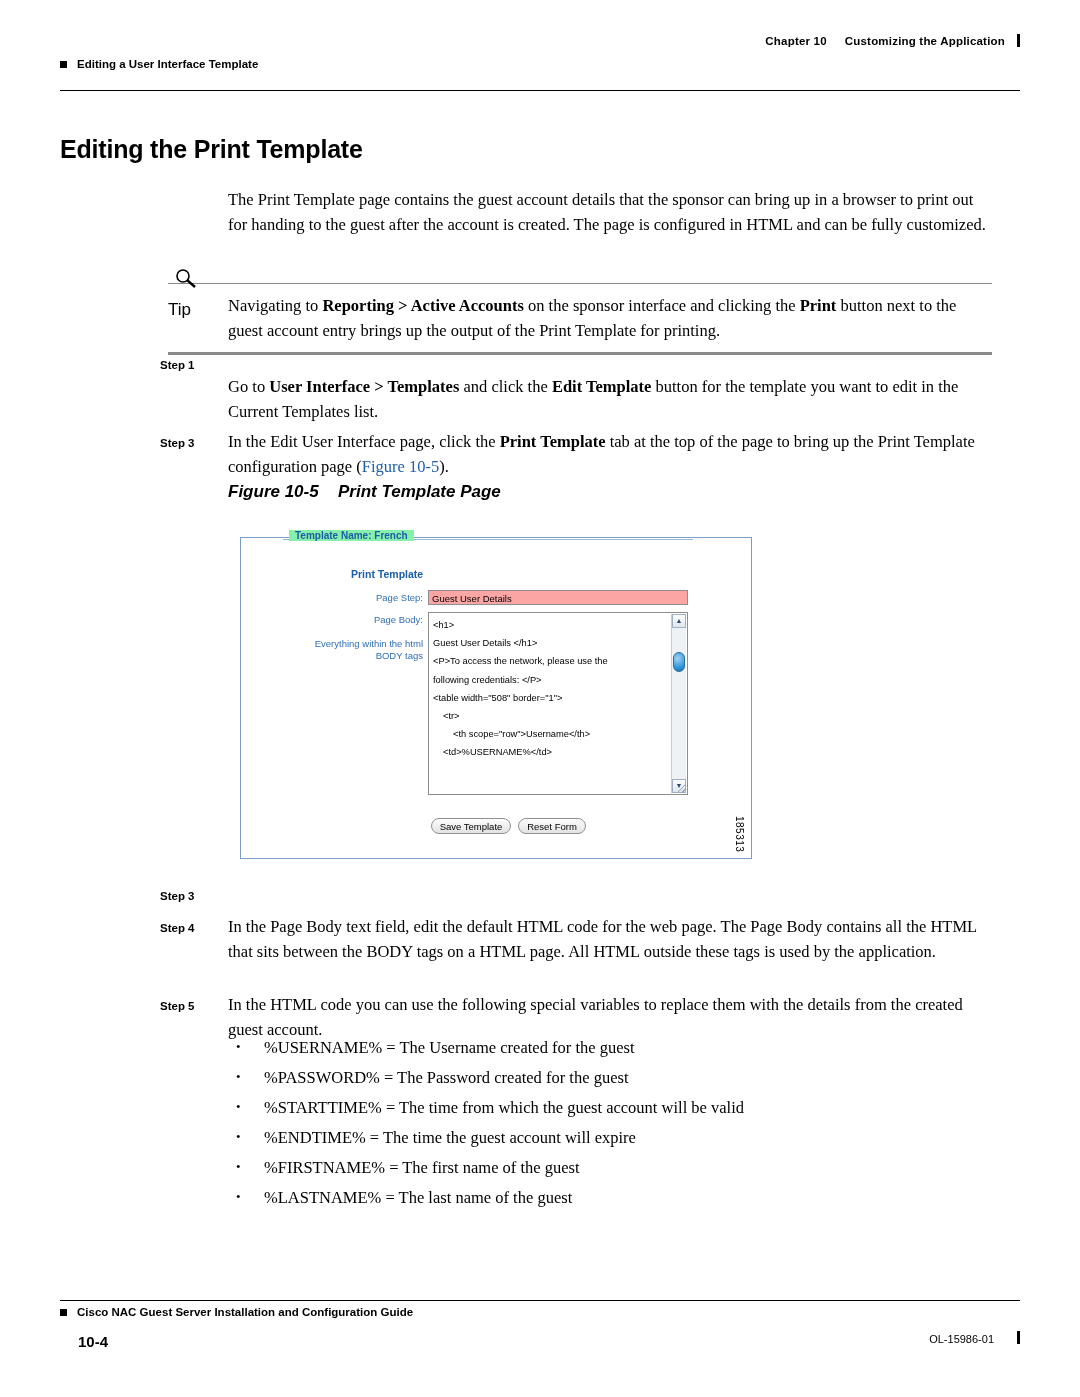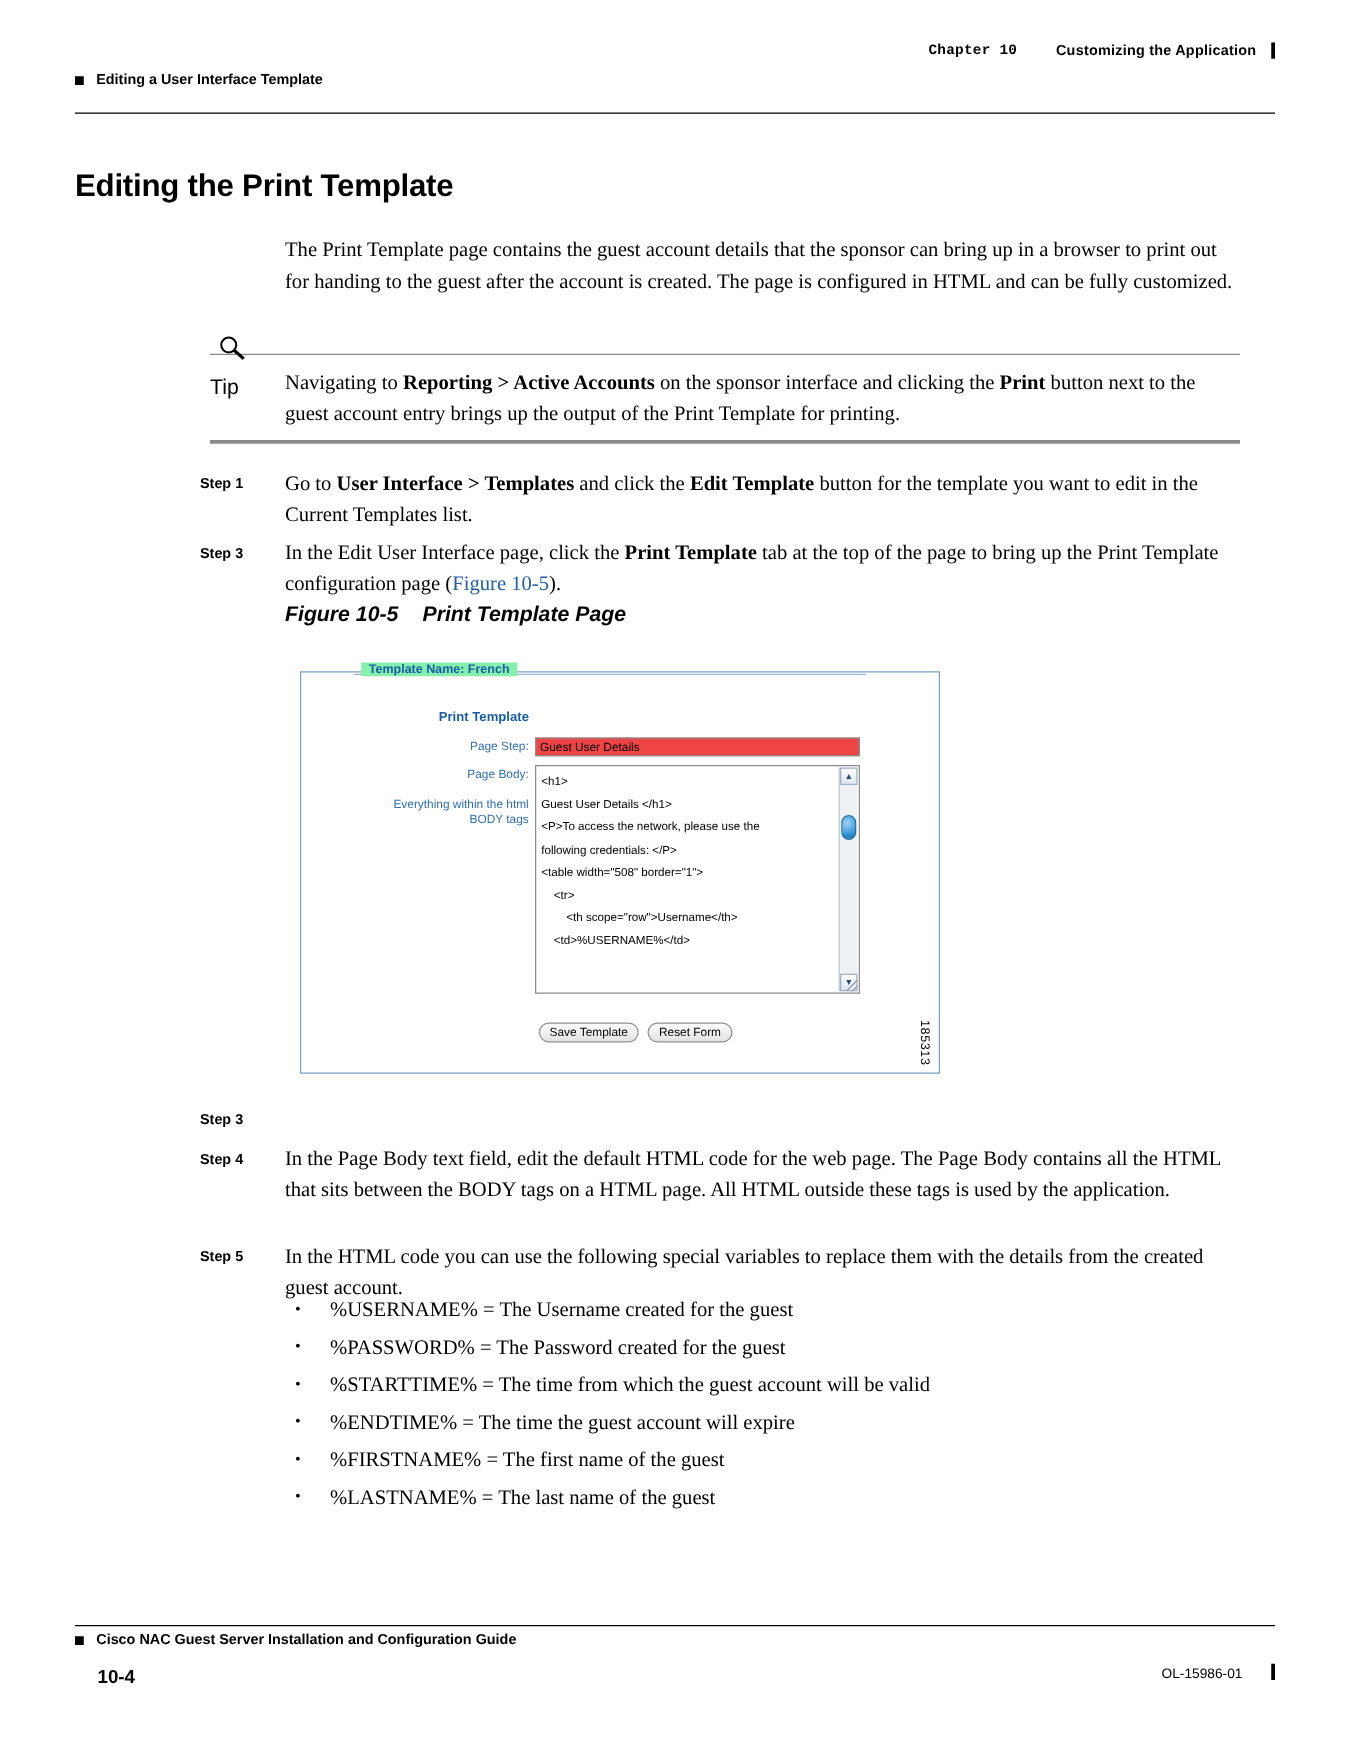--- a/index.html
+++ b/index.html
@@ -34,22 +34,21 @@
     right: 0;
     top: 0;
     display: flex;
     align-items: center;
     font-family: "Liberation Sans", sans-serif;
     font-weight: bold;
     font-size: 11.5px;
     letter-spacing: 0.2px;
   }
   .hdr-right .chapter {
-    margin-right: 31px;
-    font-family: Liberation Mono, monospace;
+    margin-right: 18px;
   }
   .hdr-right .bar {
     display: inline-block;
     width: 3px;
     height: 13px;
     background: #000;
     margin-left: 12px;
   }
   .hdr-left {
     position: absolute;
@@ -193,21 +192,21 @@
     color: #2f6fb5;
     text-align: right;
   }
   .page-title-input {
     position: absolute;
     left: 187px;
     top: 52px;
     width: 260px;
     height: 15px;
     border: 1px solid #8d8d8d;
-    background: #ef4444;
+    background: #fca5a5;
     font-family: "Liberation Sans", sans-serif;
     font-size: 9.5px;
     color: #000;
     padding: 1px 3px;
     box-sizing: border-box;
     line-height: 13px;
   }
   .body-box {
     position: absolute;
     left: 187px;
@@ -391,21 +390,21 @@
     <circle cx="11" cy="8" r="6" fill="none" stroke="#000" stroke-width="1.6"></circle>
     <path d="M15 12 L23 19" stroke="#000" stroke-width="2.4" fill="none"></path>
     <path d="M7 8 a4 4 0 0 1 4 -4" stroke="#fff" stroke-width="1.2" fill="none"></path>
   </svg>
   <div class="tip-label" style="top:300px;">Tip</div>
   <div class="para body-col" style="top:294px;">
     <span>Navigating to </span><b>Reporting &gt; Active Accounts</b><span> on the sponsor interface and clicking the </span><b>Print</b><span> button next to the guest account entry brings up the output of the Print Template for printing.</span>
   </div>
   <div class="tip-rule bottom" style="top:352px;"></div>
 
-  <div class="step-label" style="top:381px;">Step 1</div>
+  <div class="step-label" style="top:359px;">Step 1</div>
   <div class="para body-col" style="top:375px;">
     <span>Go to </span><b>User Interface &gt; Templates</b><span> and click the </span><b>Edit Template</b><span> button for the template you want to edit in the Current Templates list.</span>
   </div>
 
   <div class="step-label" style="top:437px;">Step 3</div>
   <div class="para body-col" style="top:430px;">
     <span>In the Edit User Interface page, click the </span><b>Print Template</b><span> tab at the top of the page to bring up the Print Template configuration page (</span><span class="link">Figure 10-5</span><span>).</span>
   </div>
 
   <div class="fig-caption">

